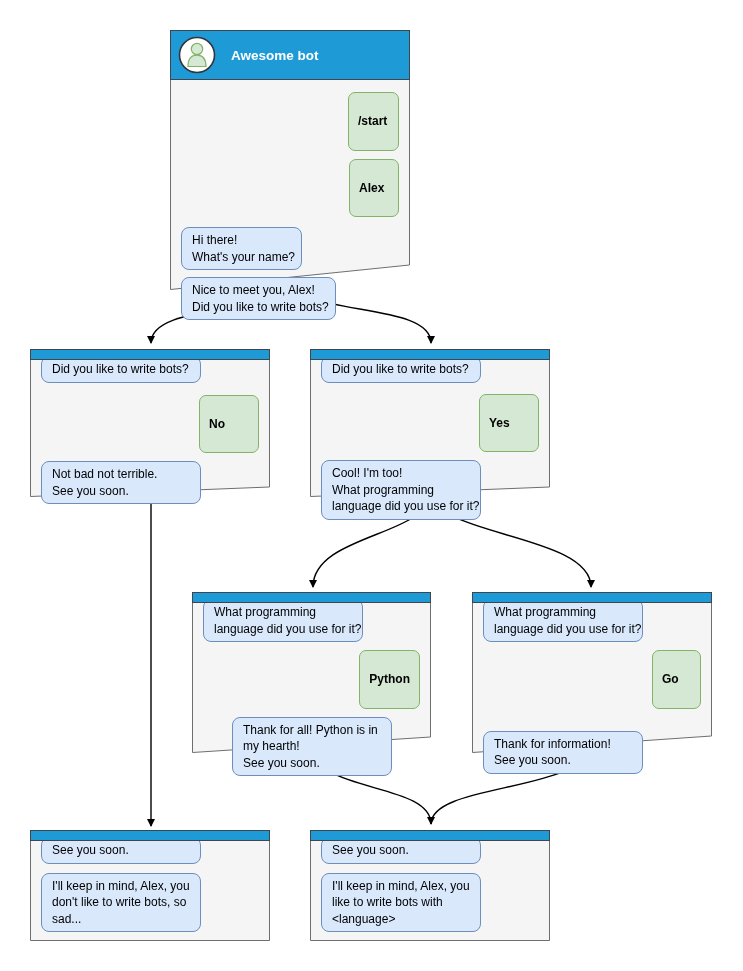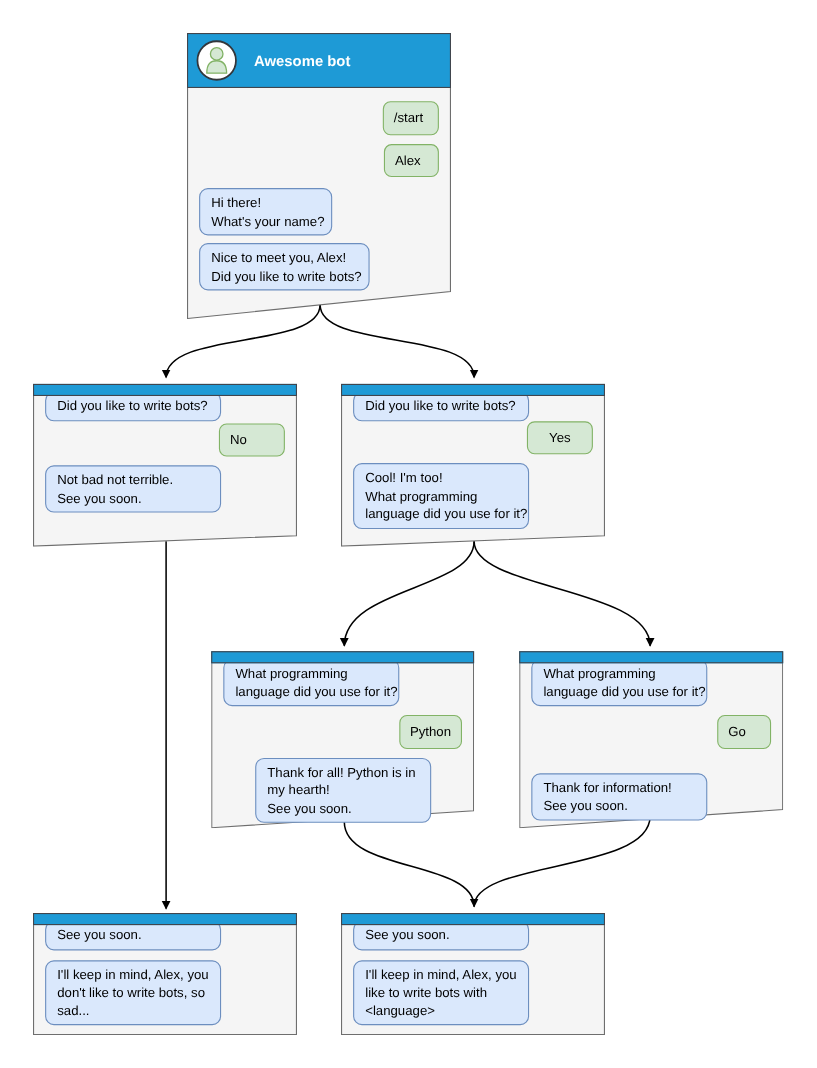--- a/index.html
+++ b/index.html
@@ -23,21 +23,21 @@
   .row{display:flex;padding:0 11px;position:relative;z-index:1;}
   .row.user{justify-content:flex-end;}
   .bubble{
     box-sizing:border-box;font-size:12px;line-height:16.5px;white-space:pre;
     border-radius:8px;border:1px solid;
   }
   .bubble.bot{
     background:#dae8fc;border-color:#6c8ebf;padding:4px 6px 4px 10px;
   }
   .bubble.user{
-    background:#d5e8d4;border-color:#82b366;padding:6px 9px;border-radius:7px;
+    background:#d5e8d4;border-color:#82b366;padding:20px 9px;border-radius:7px;font-weight:bold;
   }
   .w160{width:160px;}
 </style>
 </head>
 <body>
 
 <div id="canvas">
 
   <svg id="arrow-layer" width="743" height="971" viewBox="0 0 743 971">
     <defs>
@@ -88,40 +88,40 @@
 
   <div class="window" style="left:30px;top:349px;width:240px;height:148px;padding-top:11px;">
     <svg class="frame" width="240" height="148">
       <polygon points="0.5,0.5 239.5,0.5 239.5,138 0.5,147.5"></polygon>
     </svg>
     <div class="header small"></div>
     <div class="body">
       <div class="row" style="margin-top:-4px;">
         <div class="bubble bot w160">Did you like to write bots?</div>
       </div>
-      <div class="row user" style="margin-top:2px;">
+      <div class="row user" style="margin-top:12px;">
         <div class="bubble user" style="min-width:60px;">No</div>
       </div>
       <div class="row" style="margin-top:8px;">
         <div class="bubble bot w160">Not bad not terrible.
 See you soon.</div>
       </div>
     </div>
   </div>
 
   <div class="window" style="left:310px;top:349px;width:240px;height:148px;padding-top:11px;">
     <svg class="frame" width="240" height="148">
       <polygon points="0.5,0.5 239.5,0.5 239.5,138 0.5,147.5"></polygon>
     </svg>
     <div class="header small"></div>
     <div class="body">
       <div class="row" style="margin-top:-4px;">
         <div class="bubble bot w160">Did you like to write bots?</div>
       </div>
-      <div class="row user" style="text-align:center;">
+      <div class="row user" style="margin-top:11px;">
         <div class="bubble user" style="min-width:60px;">Yes</div>
       </div>
       <div class="row" style="margin-top:8px;">
         <div class="bubble bot w160">Cool! I'm too!
 What programming
 language did you use for it?</div>
       </div>
     </div>
   </div>
 

